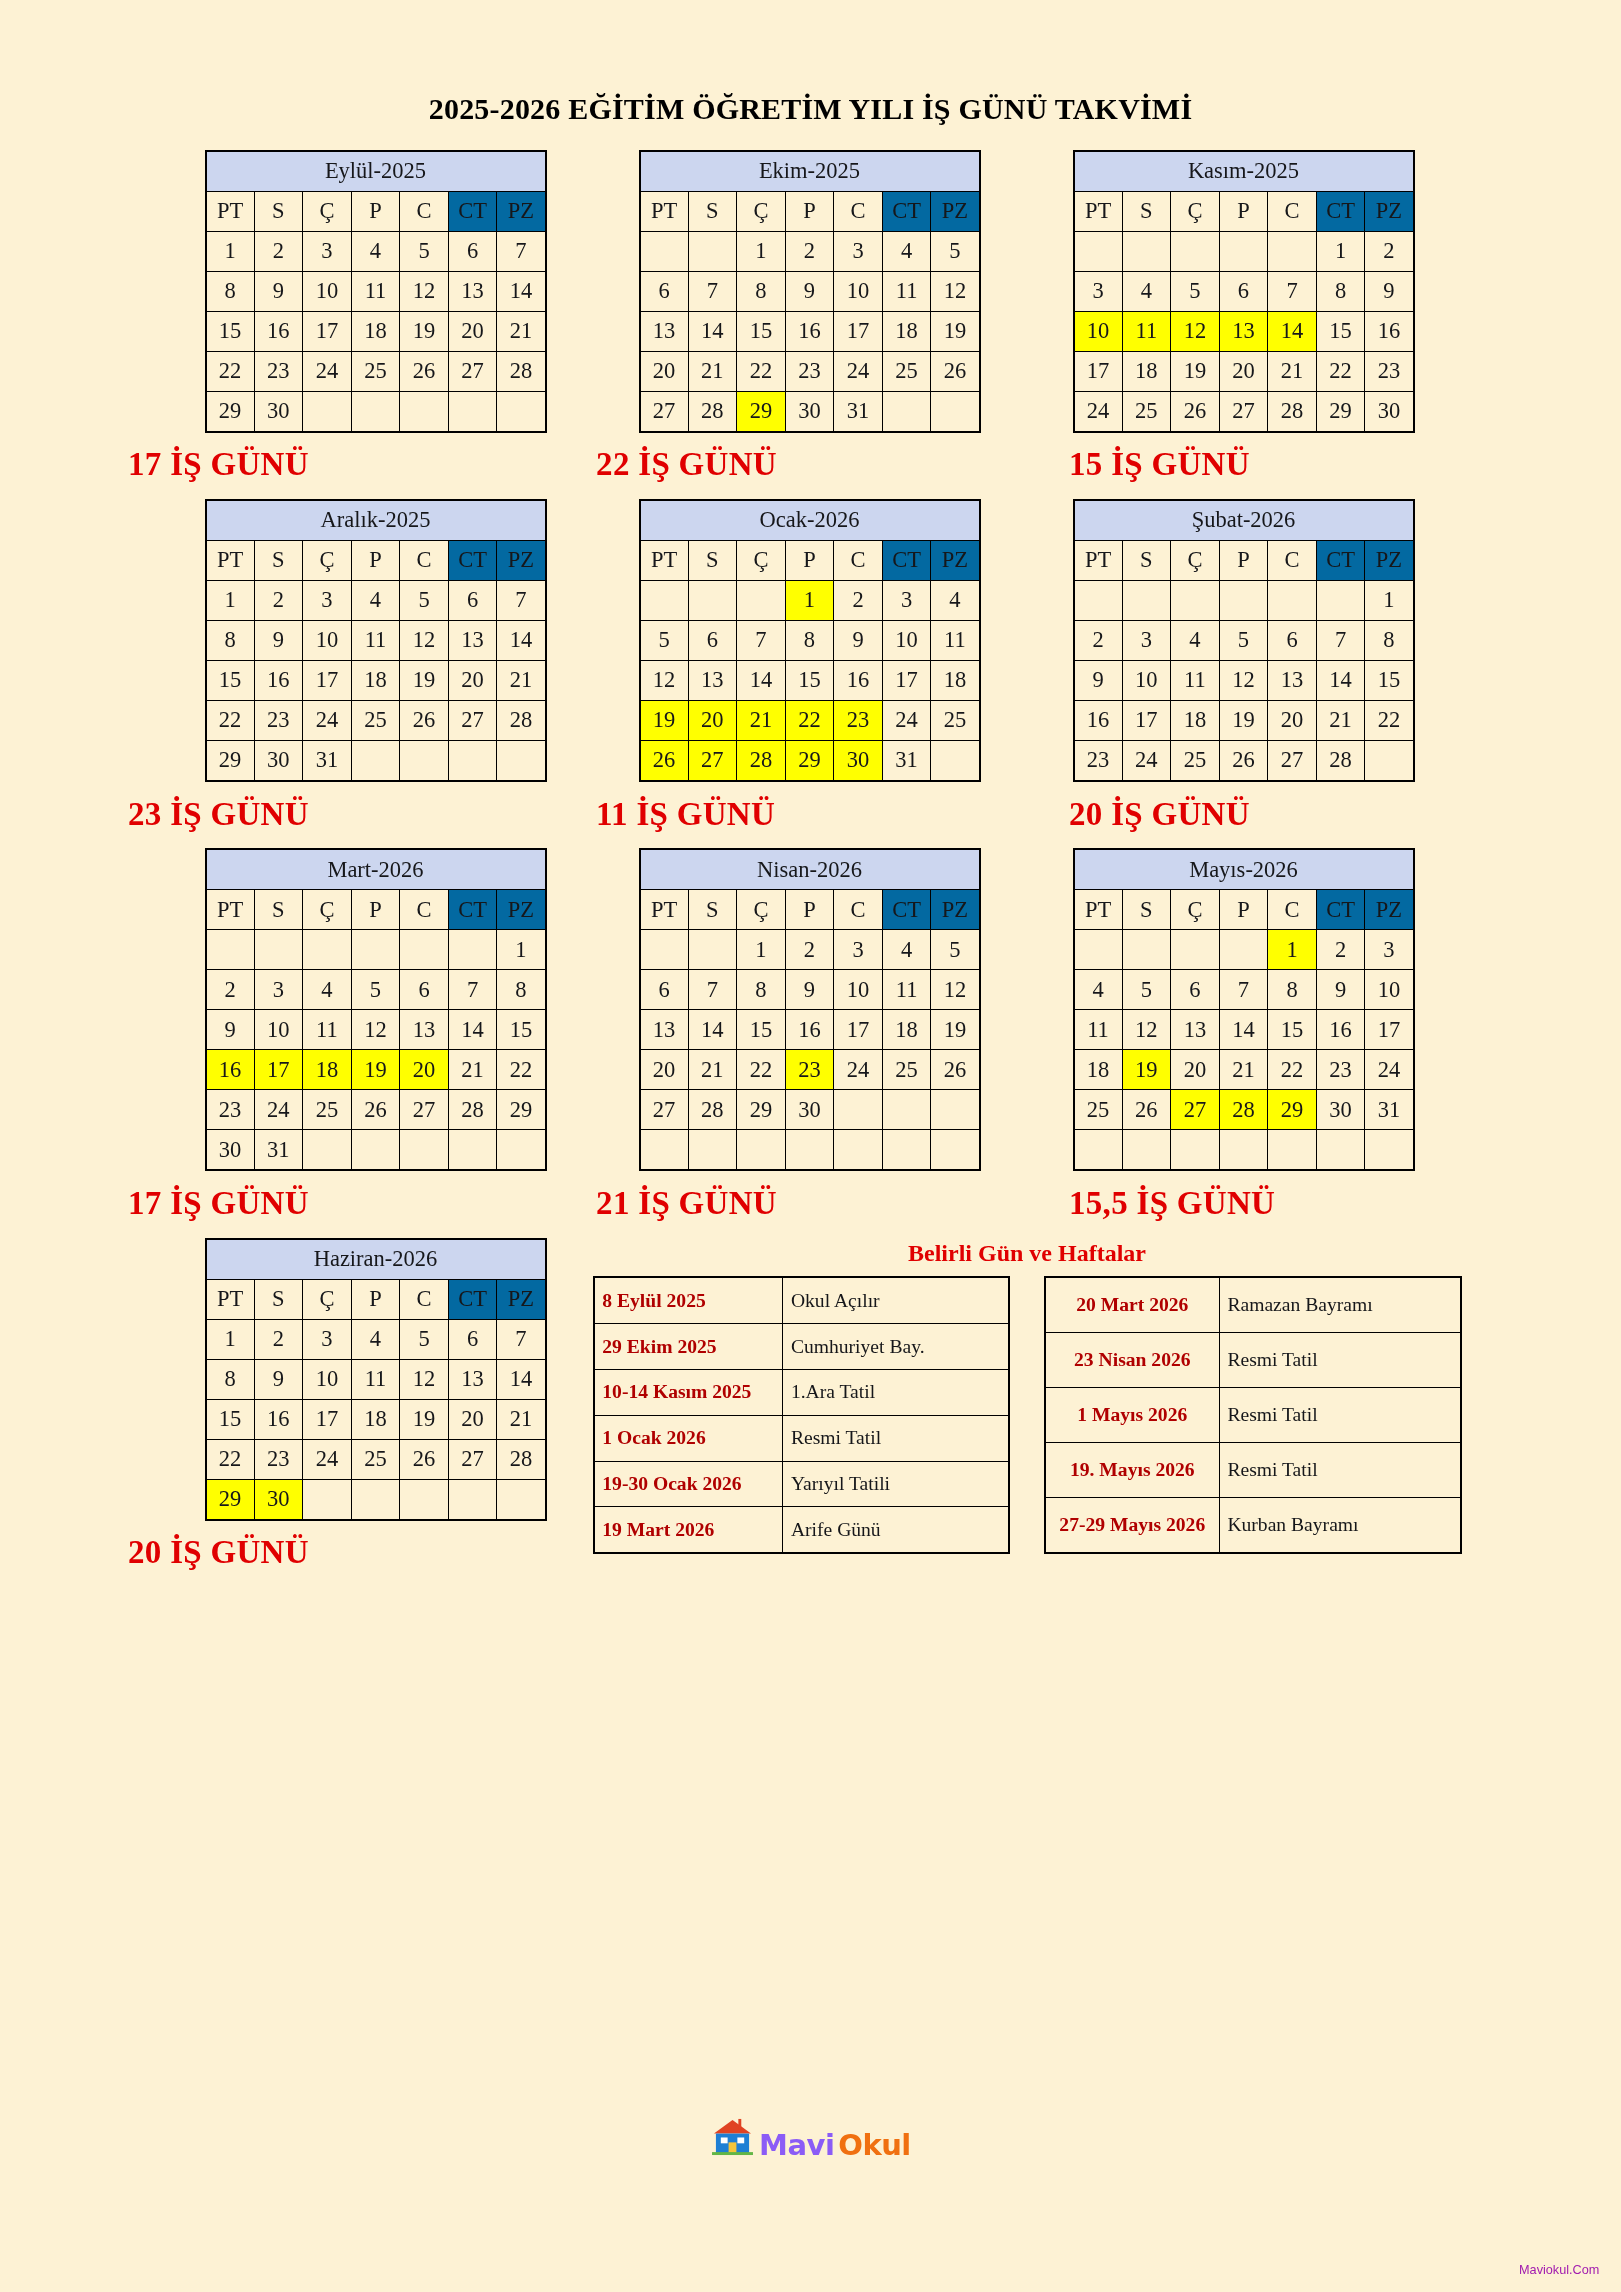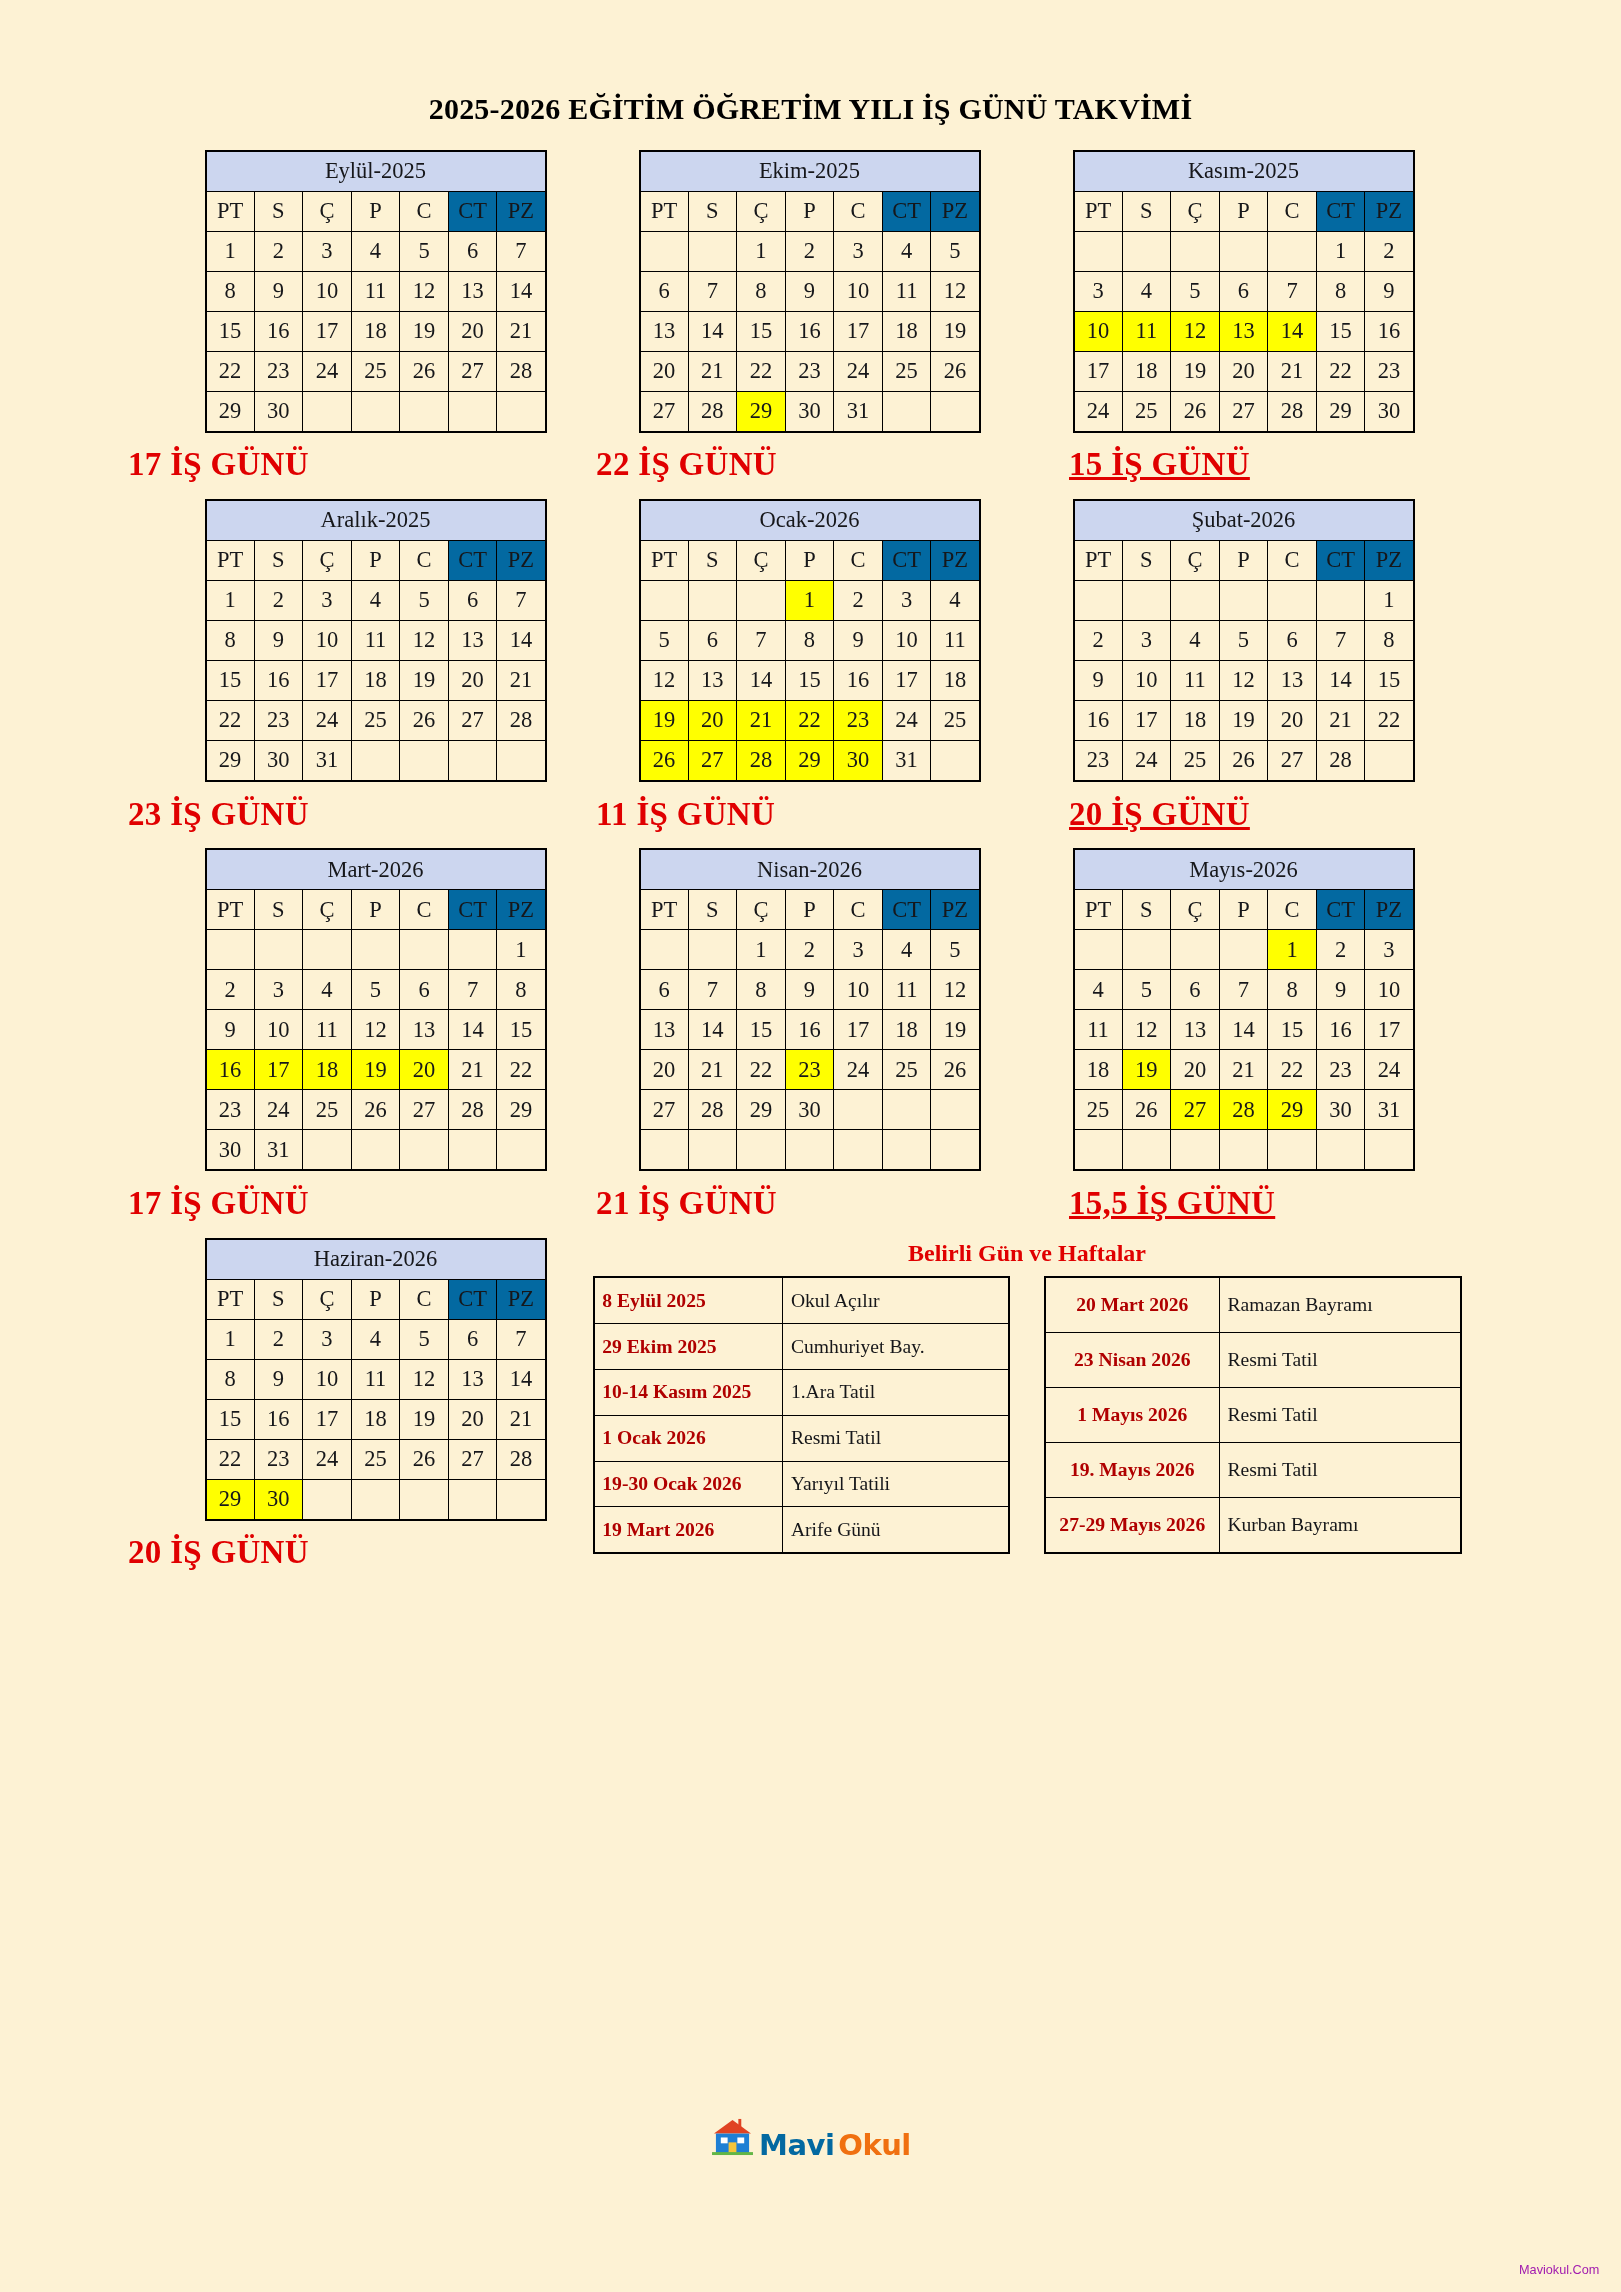--- a/index.html
+++ b/index.html
@@ -107,21 +107,21 @@
     font-weight: bold;
     font-size: 33px;
     text-align: left;
     margin-top: 13.7px;
     margin-bottom: 15.7px;
     letter-spacing: 0.3px;
     width: 417px;
   }
   .isgunu.left-ish { transform: translateX(-39px); }
   .isgunu.mid-ish  { transform: translateX(-4.9px); }
-  .isgunu.right-ish{ transform: translateX(34px); text-decoration: underline; }
+  .isgunu.right-ish{ transform: translateX(34px); }
 
   
   .bottom-row {
     display: flex;
     justify-content: flex-start;
     align-items: flex-start;
     width: 1304px;
     margin: 0 auto;
   }
   .bottom-left {
@@ -193,21 +193,21 @@
     align-items: flex-end;
     gap: 3.9px;
   }
   .logo-text {
     font-family: "DejaVu Sans", sans-serif;
     font-weight: bold;
     font-size: 29px;
     letter-spacing: -0.5px;
     line-height: 1;
   }
-  .logo-mavi { color: #0369a1; }
+  .logo-mavi { color: #8b5cf6; }
   .logo-okul { color: #f07010; }
 
   .footer-credit {
     position: absolute;
     right: 21.6px;
     bottom: 15.7px;
     font-size: 12.7px;
     color: #a21caf;
     font-family: "Liberation Sans", sans-serif;
   }

